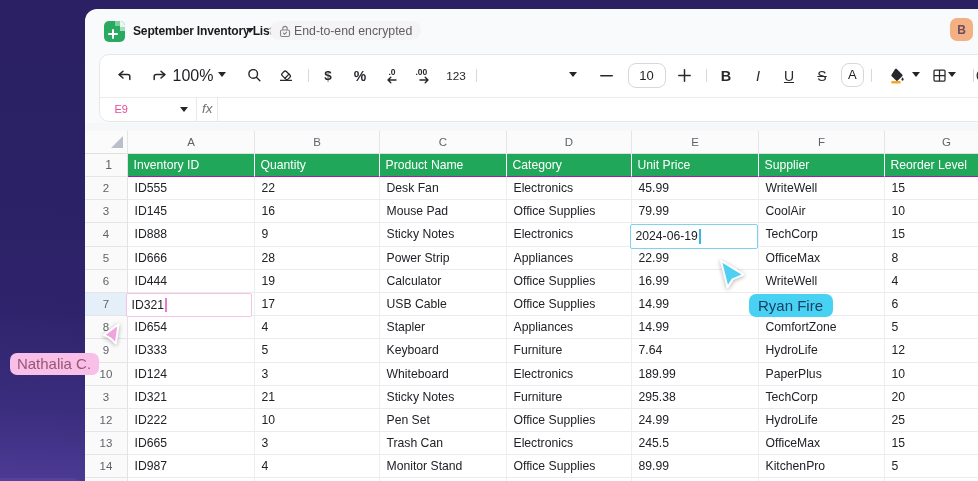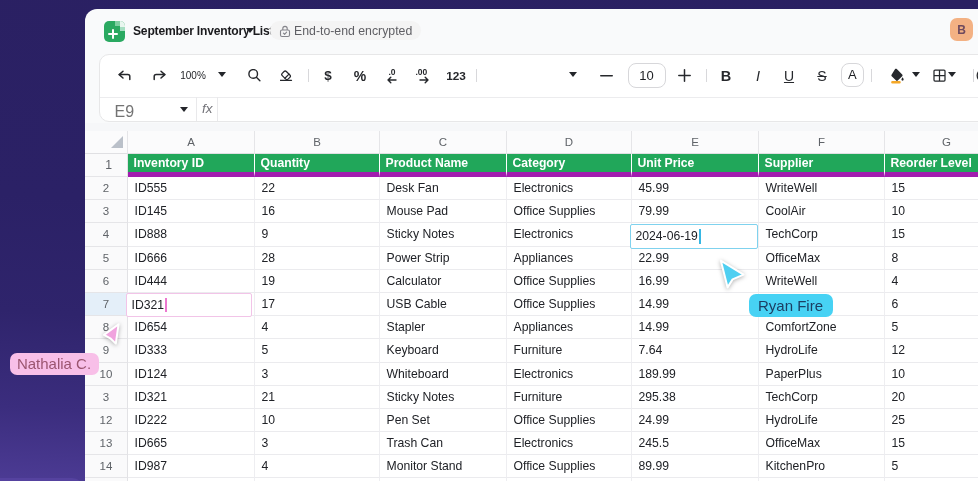--- a/index.html
+++ b/index.html
@@ -34,40 +34,40 @@
   #pill svg { position:absolute; left:9px; top:4px; }
   #avatar { position:absolute; left:950px; top:18px; width:23px; height:23px; border-radius:7px;
     background:#f3b183; color:#6f4a5e; font-weight:700; font-size:12px; display:flex; align-items:center; justify-content:center; }
 
   
   #tbar { position:absolute; left:99px; top:54px; right:-12px; height:68px;
     background:#fff; border:1px solid #e7e7e8; border-radius:10px; }
   #tbar .hsep { position:absolute; left:0; right:0; top:42.3px; height:1px; background:#ececee; }
   .vsep { position:absolute; top:13.5px; width:1px; height:13px; background:#d8d8db; }
   .ticon { position:absolute; top:0; height:41px; display:flex; align-items:center; justify-content:center; color:#26282c; }
-  .ttext { font-size:10px; color:#1d1f23; }
+  .ttext { font-size:16px; color:#1d1f23; }
 
   
   .obox { position:absolute; border:1px solid #d7d7da; border-radius:8px; background:#fff;
     display:flex; align-items:center; justify-content:center; font-size:13px; color:#1d1f23; }
 
   
   #frow { position:absolute; left:0; right:0; top:42.3px; height:25px; }
-  #cellref { position:absolute; left:14.5px; top:5.5px; font-size:16px; color:#737373; }
+  #cellref { position:absolute; left:14.5px; top:5.5px; font-size:11px; color:#ec4899; }
   #fcaret { position:absolute; left:80px; top:10px; }
   #fx { position:absolute; left:102px; top:3.5px; font-size:13.5px; font-style:italic; color:#737379; }
   #fsep { position:absolute; left:116.5px; top:0; bottom:1px; width:1px; background:#e9e9eb; }
 
   
   #grid { position:absolute; left:85px; top:130.5px; width:1010px; }
   table { border-collapse:separate; border-spacing:0; table-layout:fixed; width:1010px; }
   td { font-size:12.2px; color:#202227; padding:0 0 0 6.5px; border-right:1px solid #eeeef1; border-bottom:1px solid #ebebee; overflow:hidden; white-space:nowrap; background:#fff; }
   td.rh { background:#fafafb; color:#5f6368; text-align:center; padding:0; font-size:11.5px; border-right:1px solid #e2e2e5; border-bottom:1px solid #e5e5e8; }
   tr.colhead td { background:#fbfbfc; color:#5f6368; text-align:center; padding:0; font-size:11.5px; border-right:1px solid #e5e5e8; border-bottom:1px solid #e0e0e3; }
-  tr.green td { background:#21a75a; color:#fff; font-weight:700; font-size:12.2px; border-right:1.5px solid #fff; border-bottom:5px solid #a21caf; padding-left:5.5px; }
+  tr.green td { background:#21a75a; color:#fff; font-weight:400; font-size:12.2px; border-right:1.5px solid #fff; border-bottom:1px solid #a21caf; padding-left:5.5px; }
   tr.green td.rh { background:#fafafb; color:#5f6368; font-weight:400; border-right:1px solid #e2e2e5; border-bottom:1px solid #e5e5e8; }
   #corner { position:relative; }
   #corner .tri { position:absolute; right:4px; bottom:4.5px; width:0; height:0;
      border-left:12px solid transparent; border-bottom:12px solid #bac0c9; }
 
   
   .editbox { position:absolute; background:#fff; border-radius:2px; font-size:12.2px; color:#202227; display:flex; align-items:center; padding-left:5px; }
   .tcaret { display:inline-block; width:1.5px; height:14px; margin-left:1px; }
 
   
@@ -148,21 +148,21 @@
         <text x="4.5" y="8" font-size="8.5" font-weight="700" font-family="Liberation Sans">.0</text>
         <path d="M12 13H4M6.8 10.2 4 13l2.8 2.8" stroke="#26282c" stroke-width="1.4" fill="none" stroke-linecap="round" stroke-linejoin="round"></path>
       </svg>
   </div>
   <div class="ticon" style="left:314px; width:18px;">
     <svg width="18" height="17" viewBox="0 0 18 17" fill="#26282c">
         <text x="1.5" y="8" font-size="8.5" font-weight="700" font-family="Liberation Sans">.00</text>
         <path d="M6 13h8M11.2 10.2 14 13l-2.8 2.8" stroke="#26282c" stroke-width="1.4" fill="none" stroke-linecap="round" stroke-linejoin="round"></path>
       </svg>
   </div>
-  <div class="ticon" style="left:346px; width:20px; font-size:11.8px; font-weight:700;">123</div>
+  <div class="ticon" style="left:346px; width:20px; font-size:11.8px; font-weight:400;">123</div>
   <div class="vsep" style="left:376px;"></div>
   <div class="caret abs" style="left:469px; top:17px;"></div>
   <div class="ticon" style="left:498px; width:16px;">
       <svg width="13" height="2" viewBox="0 0 13 2">
         <rect width="13" height="1.6" rx=".8" fill="#26282c"></rect>
       </svg>
     </div>
   <div class="obox" style="left:527.5px; top:7.5px; width:38px; height:25px;">10</div>
   <div class="ticon" style="left:576px; width:16px;">
       <svg width="13" height="13" viewBox="0 0 13 13" stroke="#26282c" stroke-width="1.5" stroke-linecap="round">

